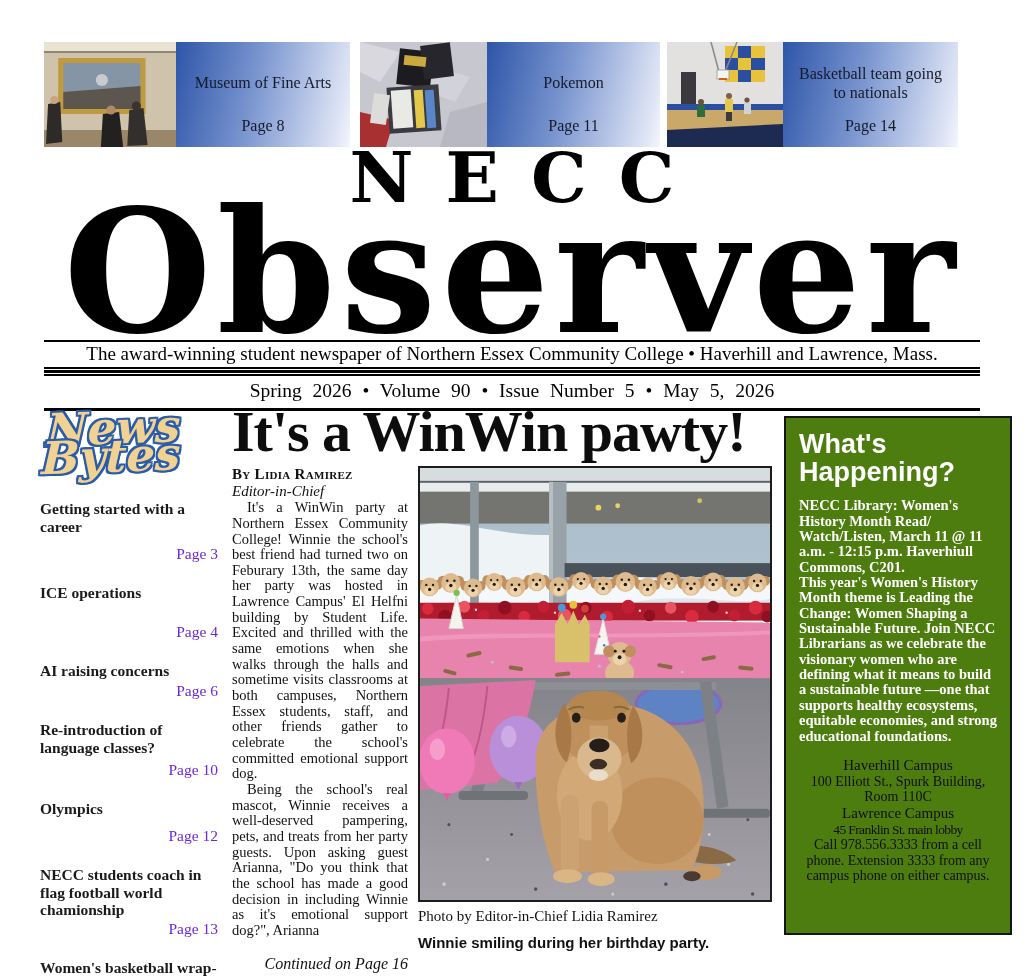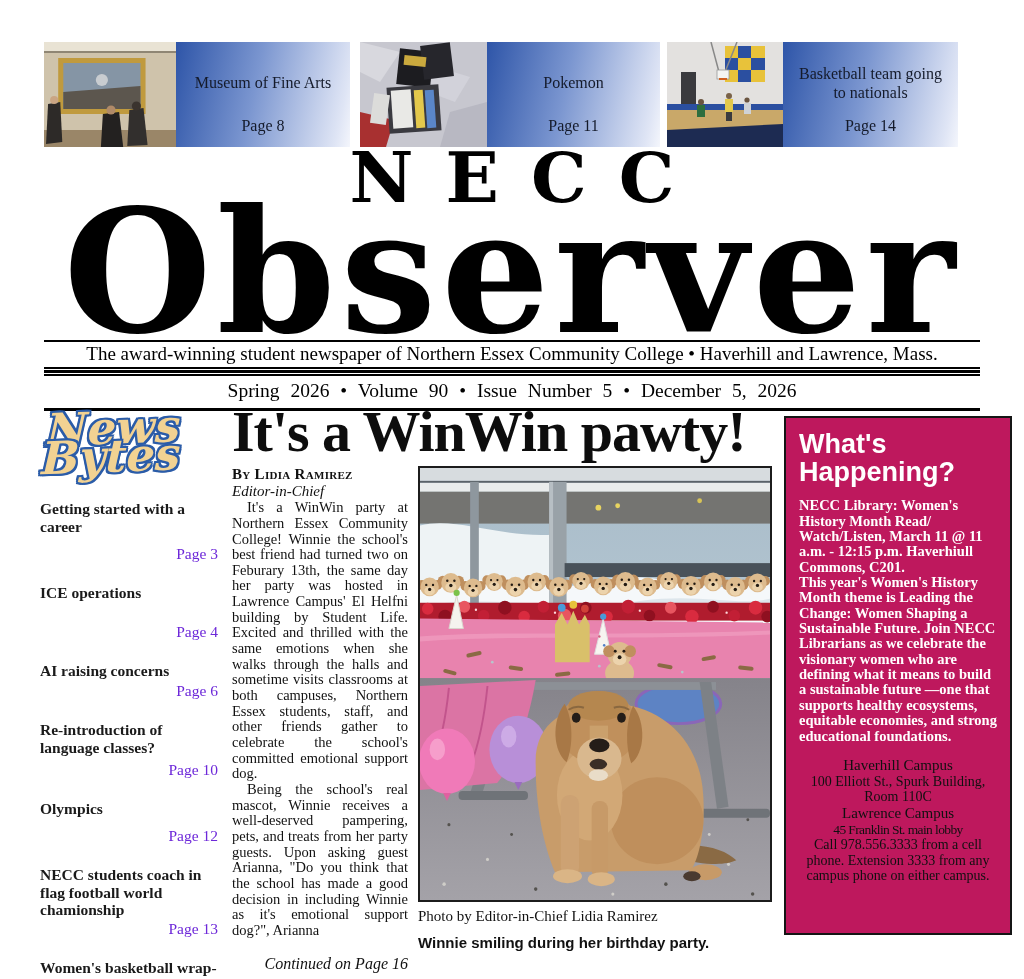--- a/index.html
+++ b/index.html
@@ -61,21 +61,21 @@
   .byrole{font-style:italic;font-size:15px;}
   .article-col p{margin:0;font-size:14.5px;line-height:1.08;text-align:justify;text-indent:15px;}
   .continued{font-style:italic;font-size:16px;text-align:right;margin-top:16px;}
   .photo-col{width:354px;flex:none;}
   .photo-frame{border:2px solid #1c1c1c;width:350px;height:432px;}
   .photo-frame svg{display:block;width:350px;height:432px;}
   .credit{font-family:"Liberation Serif",serif;font-weight:normal;font-size:15px;margin-top:6px;}
   .caption{font-family:"Liberation Sans",sans-serif;font-weight:bold;font-size:15px;margin-top:9px;}
 
   
-  .happening{box-sizing:border-box;margin-top:10px;width:228px;height:519px;background:#be185d;
+  .happening{box-sizing:border-box;margin-top:10px;width:228px;height:519px;background:#4d7c0f;
              border:2px solid #151515;padding:12px 13px;color:#fff;}
   .wh-title{font-family:"Liberation Sans",sans-serif;font-weight:bold;font-size:27px;line-height:1.04;
             margin-bottom:12px;}
   .wh-body{font-weight:bold;font-size:14.5px;line-height:1.06;}
   .wh-body .wh-theme{margin-top:0;}
   .security{margin-top:13px;}
   .sec-frame{border:2px solid #fff;padding:3px;margin:0 4px;}
   .sec-inner{background:#fff;color:#1B6FB5;text-align:center;font-weight:bold;font-size:16px;
              line-height:1.1;padding:2px 2px 3px;}
   .sec-inner .u{text-decoration:underline;}
@@ -163,21 +163,21 @@
       <div class="promo-page">Page 14</div>
     </div>
   </div>
 
   <div class="masthead">
     <div class="mast-top">NECC</div>
     <div class="mast-main">Observer</div>
   </div>
 
   <div class="tagline">The award-winning student newspaper of Northern Essex Community College • Haverhill and Lawrence, Mass.</div>
-  <div class="dateline">Spring 2026  •  Volume 90  •  Issue Number 5  •  December 5, 2026</div>
+  <div class="dateline">Spring 2026  •  Volume 90  •  Issue Number 5  •  May 5, 2026</div>
 
   <div class="main">
 
     <div class="col-left">
       <div class="nb-logo">
         <span>News</span>
         <span class="nb2">Bytes</span>
       </div>
       <div class="nb-items">
         <div class="nb-item">

